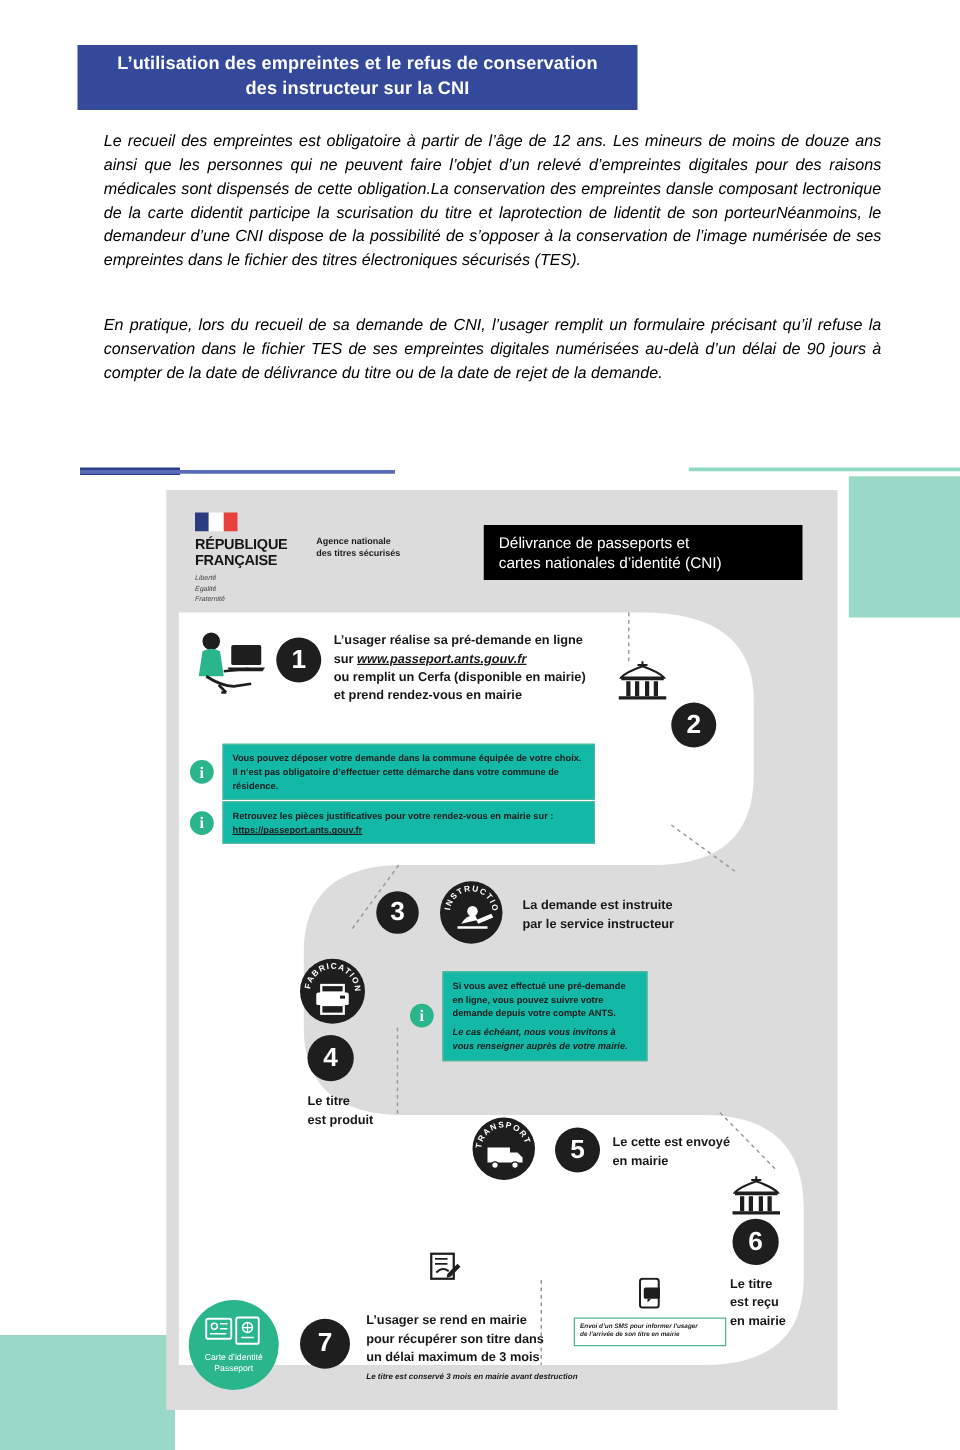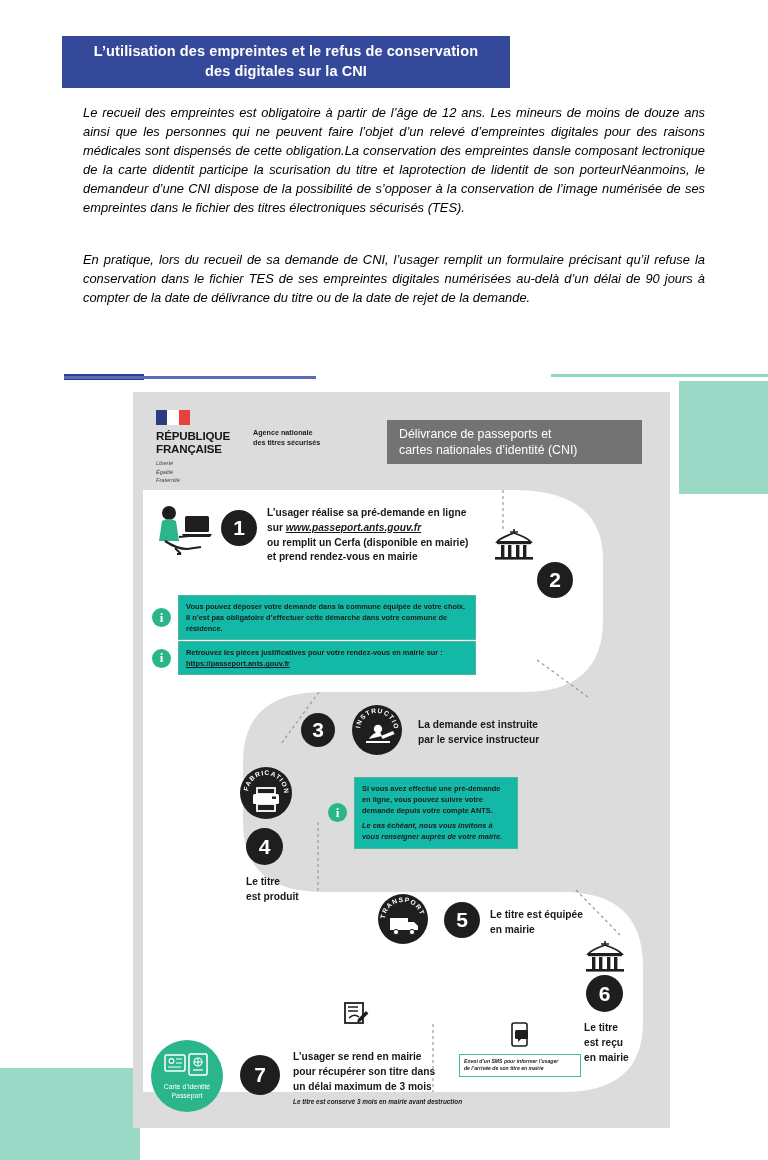--- a/index.html
+++ b/index.html
@@ -49,21 +49,21 @@
   .flag { width:34px; height:15px; display:flex; margin-bottom:4px; }
   .flag i { display:block; width:11.3px; height:15px; }
   .flag .b { background:#2c3c80; } .flag .w { background:#ffffff; } .flag .r { background:#e8403a; }
   .brand .rf { font-weight:bold; font-size:11.6px; line-height:1.14; color:#161616; letter-spacing:-.2px; }
   .brand .motto { margin-top:4px; font-style:italic; font-size:5.6px; line-height:1.5; color:#444; }
   .agency { position:absolute; left:120px; top:36px; font-weight:bold; font-size:7.2px; line-height:1.45; color:#1c1c1c; }
 
   
   .chip {
     position:absolute; left:254px; top:28px; width:255px; height:44px;
-    background:#737373; color:#ffffff;
+    background:#000000; color:#ffffff;
     display:flex; flex-direction:column; justify-content:center;
     padding-left:12px; font-size:12.3px; line-height:1.34; font-weight:400;
   }
 
   
   .ribbon { position:absolute; left:0; top:0; width:537px; height:736px; }
 
   
   .num {
     position:absolute; border-radius:50%; background:#1e1e1e; color:#fff;
@@ -114,21 +114,21 @@
   .illus { position:absolute; z-index:6; }
 </style>
 </head>
 <body>
 
 <div class="page">
 
   <div class="title-banner">
     <div>
       <span>L’utilisation des empreintes et le refus de conservation</span>
-      <span>des digitales sur la CNI</span>
+      <span>des instructeur sur la CNI</span>
     </div>
   </div>
 
   <div class="intro">
     <p>Le recueil des empreintes est obligatoire à partir de l’âge de  12 ans. Les mineurs de moins de douze ans ainsi que les personnes qui ne peuvent faire l’objet d’un relevé d’empreintes digitales pour des raisons médicales sont dispensés de cette obligation.La conservation des empreintes dansle composant lectronique de la carte didentit participe  la scurisation du titre et  laprotection de lidentit de son porteurNéanmoins, le demandeur d’une CNI dispose de la possibilité de s’opposer à la conservation de l’image numérisée de ses empreintes dans le fichier des titres électroniques sécurisés (TES).</p>
     <p>En pratique, lors du recueil de sa demande de CNI, l’usager remplit un formulaire précisant qu’il refuse la conservation dans le fichier TES de ses empreintes digitales numérisées au-delà d’un délai de 90 jours à compter de la date de délivrance du titre ou de la date de rejet de la demande.</p>
   </div>
 
   <div class="bar-darkblue"></div>
   <div class="bar-lightblue"></div>
@@ -285,21 +285,21 @@
           <textPath href="#arcT" startOffset="2%">TRANSPORT</textPath>
         </text>
         <rect x="12" y="24" width="18" height="12" fill="#ffffff"></rect>
         <path d="M30 28 h6 l4 4 v4 h-10 z" fill="#ffffff"></path>
         <circle cx="18" cy="38" r="2.6" fill="#ffffff" stroke="#1e1e1e" stroke-width="1"></circle>
         <circle cx="34" cy="38" r="2.6" fill="#ffffff" stroke="#1e1e1e" stroke-width="1"></circle>
       </svg>
     </div>
     <div class="num" style="left:311px; top:510px; width:36px; height:36px;">5</div>
     <div class="step-txt" style="left:357px; top:516px; width:150px;">
-      <div>Le titre est équipée</div>
+      <div>Le cette est envoyé</div>
       <div>en mairie</div>
     </div>
 
     <div class="illus" style="left:451px; top:548px;">
       <svg width="42" height="34" viewBox="0 0 42 34">
         <path d="M21 1 v3 M17 4 h8" stroke="#1e1e1e" stroke-width="1.6" fill="none"></path>
         <path d="M21 5 Q7 10 4 14 h34 Q35 10 21 5 z" fill="none" stroke="#1e1e1e" stroke-width="1.8"></path>
         <rect x="4" y="14" width="34" height="2.2" fill="#1e1e1e"></rect>
         <rect x="8" y="17" width="3.4" height="12" fill="#1e1e1e"></rect>
         <rect x="15" y="17" width="3.4" height="12" fill="#1e1e1e"></rect>

